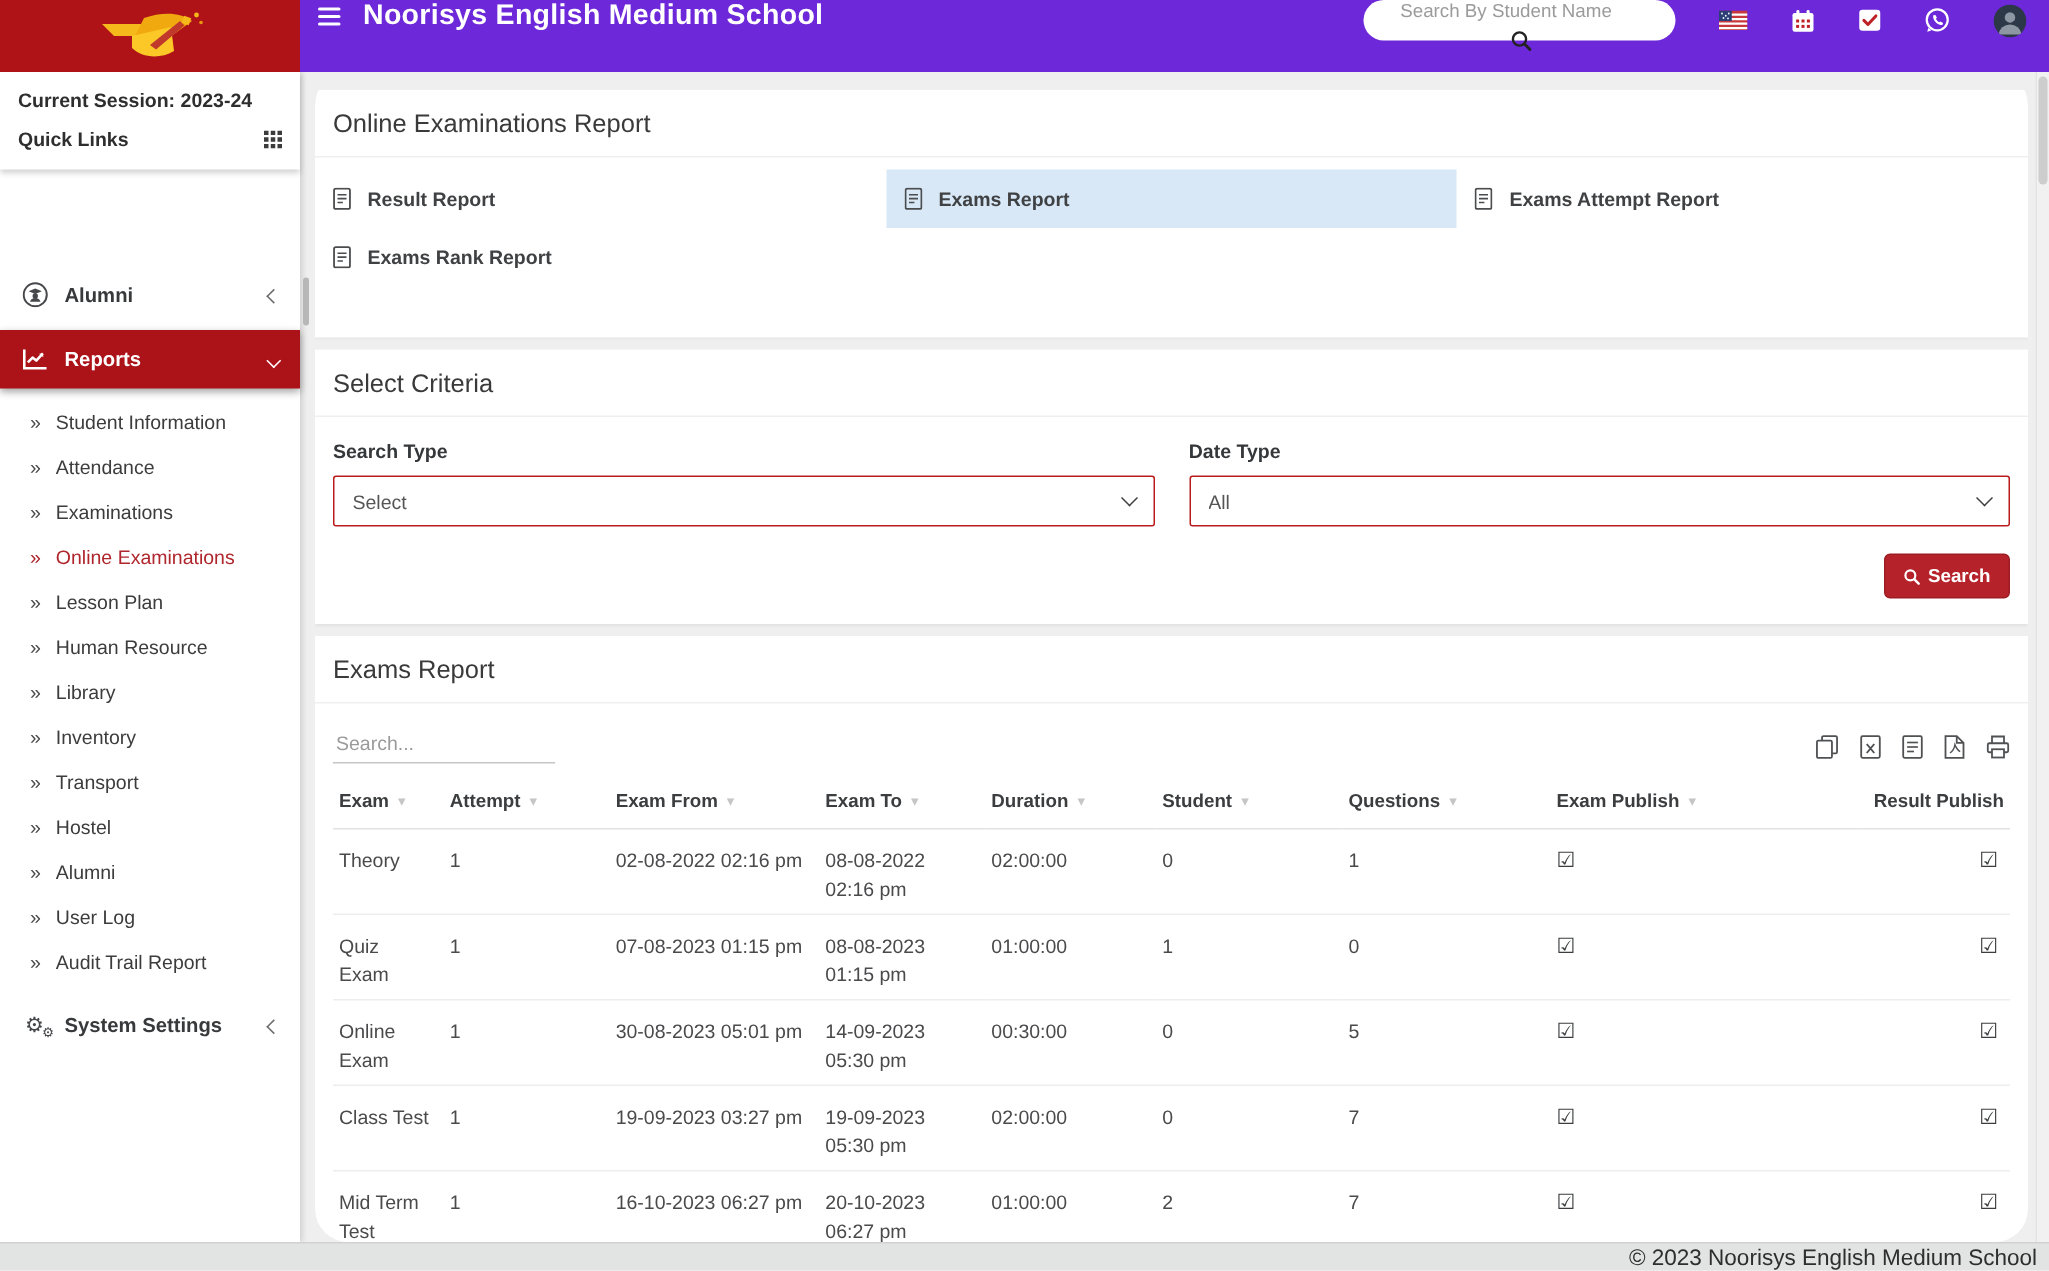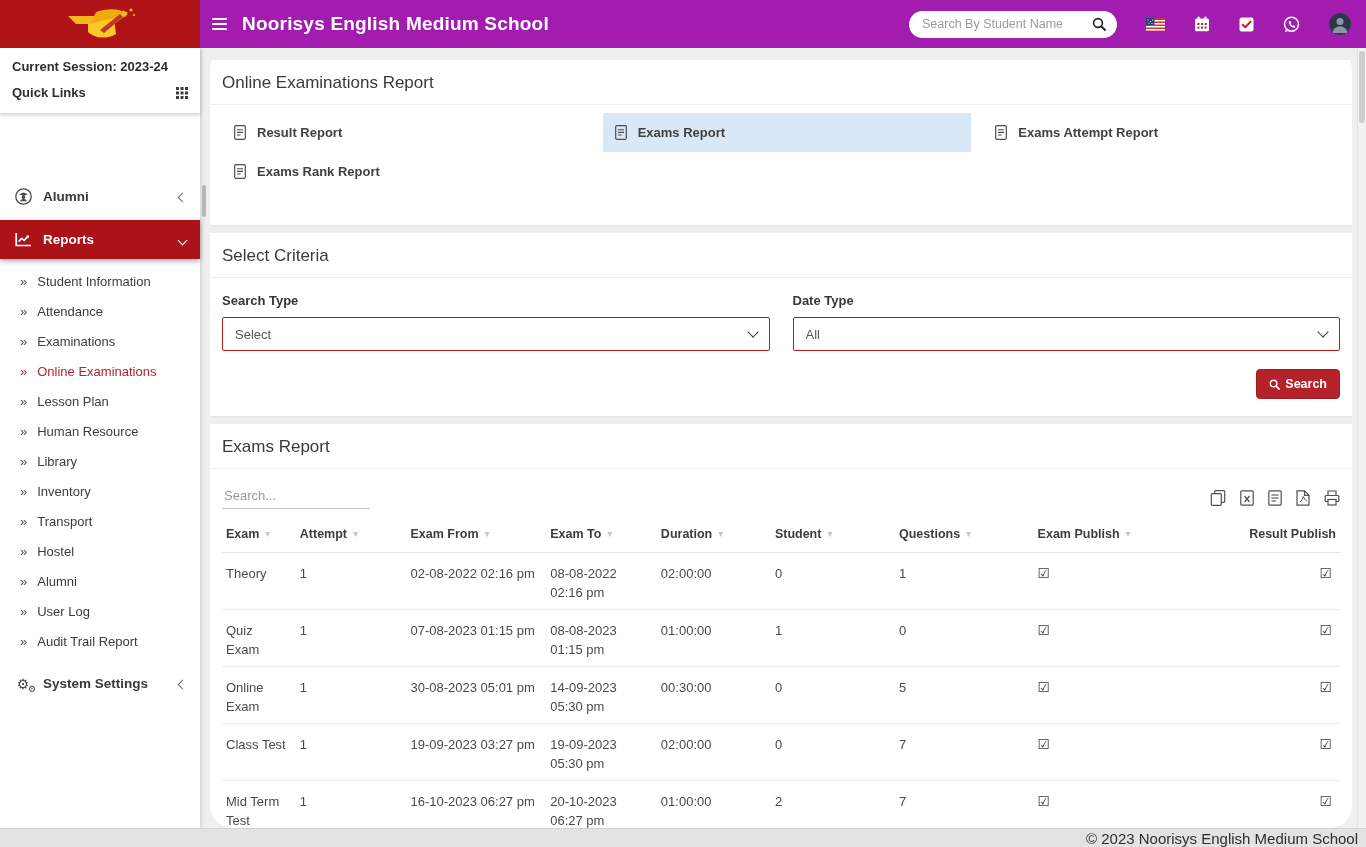--- a/index.html
+++ b/index.html
@@ -1,28 +1,28 @@
 <!DOCTYPE html>
 <html><head>
 <meta charset="utf-8">
 <style>
   * { margin:0; padding:0; box-sizing:border-box; }
   html,body { width:1366px; height:847px; overflow:hidden; }
   body { font-family:"Liberation Sans", sans-serif; background:#efefef; }
   .app { position:relative; width:1366px; height:847px; background:#efefef; }
 
   
-  .navbar { position:absolute; top:0; left:0; right:0; height:48px; background:#a21caf; display:flex; align-items:center; z-index:30; }
+  .navbar { position:absolute; top:0; left:0; right:0; height:48px; background:#6d28d9; display:flex; align-items:flex-start; z-index:30; }
   .logo-area { width:200px; height:48px; background:#b01317; display:flex; align-items:center; justify-content:center; flex:none; }
   .nav-left { display:flex; align-items:center; gap:15px; margin-left:12px; flex:1; min-width:0; }
   .hamburger { display:inline-flex; flex-direction:column; gap:3px; cursor:pointer; }
   .hamburger i { width:15px; height:2px; background:#fff; border-radius:1px; }
   .nav-title { color:#fff; font-size:19px; font-weight:bold; letter-spacing:.2px; white-space:nowrap; }
   .nav-right { display:flex; align-items:center; gap:29px; padding-right:15px; }
-  .search-pill { background:#fff; border-radius:14px; height:27px; width:208px; display:flex; align-items:center; padding:0 11px 0 13px; gap:6px; }
+  .search-pill { background:#fff; border-radius:14px; height:27px; width:208px; display:flex; align-items:center; padding:0 11px 0 13px; gap:6px;flex-direction:column; }
   .search-pill input { border:none; outline:none; flex:1; min-width:0; font-size:12.5px; color:#333; font-family:"Liberation Sans",sans-serif; }
   .search-pill input::placeholder { color:#9b9b9b; }
   .nav-icon { display:inline-flex; align-items:center; justify-content:center; cursor:pointer; }
 
   
   .sidebar { position:absolute; top:48px; left:0; width:200px; bottom:19px; background:#fff; box-shadow:1px 0 4px rgba(0,0,0,.15); z-index:20; }
   .session-box { padding:11px 12px 13px; box-shadow:0 2px 4px rgba(0,0,0,.18); background:#fff; position:relative; z-index:2; }
   .session-line { font-size:13px; font-weight:bold; color:#2e2e2e; margin-bottom:11px; }
   .quick-links { display:flex; justify-content:space-between; align-items:center; font-size:13px; font-weight:bold; color:#2e2e2e; cursor:pointer; }
   .menu { padding-top:26px;margin-top:37px; }
@@ -40,21 +40,21 @@
   .chev-left { transform:rotate(135deg); }
   .chev-down { transform:rotate(45deg); border-color:#fff; }
   .sidebar-scroll-thumb { position:absolute; left:202px; top:185px; width:4px; height:32px; background:#b7b7b7; border-radius:2px; z-index:25; }
 
   
   .main { position:absolute; left:210px; top:48px; width:1142px; bottom:19px; padding-top:12px; overflow:hidden;border-radius:22px; }
   .card { background:#fff; margin-bottom:8px; box-shadow:0 1px 2px rgba(0,0,0,.06); }
   .card h2 { font-size:17px; font-weight:400; color:#3a3a3a; padding:13px 12px 11px; border-bottom:1px solid #efefef; }
 
   .tab-grid { display:grid; grid-template-columns:1fr 1fr 1fr; padding:8px 0 34px; }
-  .tab { display:flex; align-items:center; gap:11px; padding:12px; font-size:13px; font-weight:600; color:#3f4143; cursor:pointer;margin-left:12px; }
+  .tab { display:flex; align-items:center; gap:11px; padding:12px; font-size:13px; font-weight:600; color:#3f4143; cursor:pointer; }
   .tab.selected { background:#d8e8f7; }
 
   .criteria-form { display:flex; gap:23px; padding:15px 12px 0; }
   .field { flex:1; }
   .field label { display:block; font-size:13px; font-weight:bold; color:#35383b; margin-bottom:9px; }
   .select-wrap { position:relative; }
   .select-wrap select { width:100%; height:34px; border:1px solid #b91c1c; border-radius:2px; background:#fff; font-size:13px; color:#555; padding:0 28px 0 12px; appearance:none; -webkit-appearance:none; font-family:"Liberation Sans",sans-serif; outline:none; }
   .select-wrap::after { content:""; position:absolute; right:13px; top:11px; width:7px; height:7px; border-right:1.6px solid #3f3f3f; border-bottom:1.6px solid #3f3f3f; transform:rotate(45deg); pointer-events:none; }
   .criteria-actions { display:flex; justify-content:flex-end; padding:18px 12px 17px; }
   .search-btn { background:#b6222a; color:#fff; border:1px solid #9c1d24; border-radius:4px; font-size:12.5px; font-weight:bold; padding:7px 12px; display:flex; align-items:center; gap:5px; cursor:pointer; font-family:"Liberation Sans",sans-serif; }

